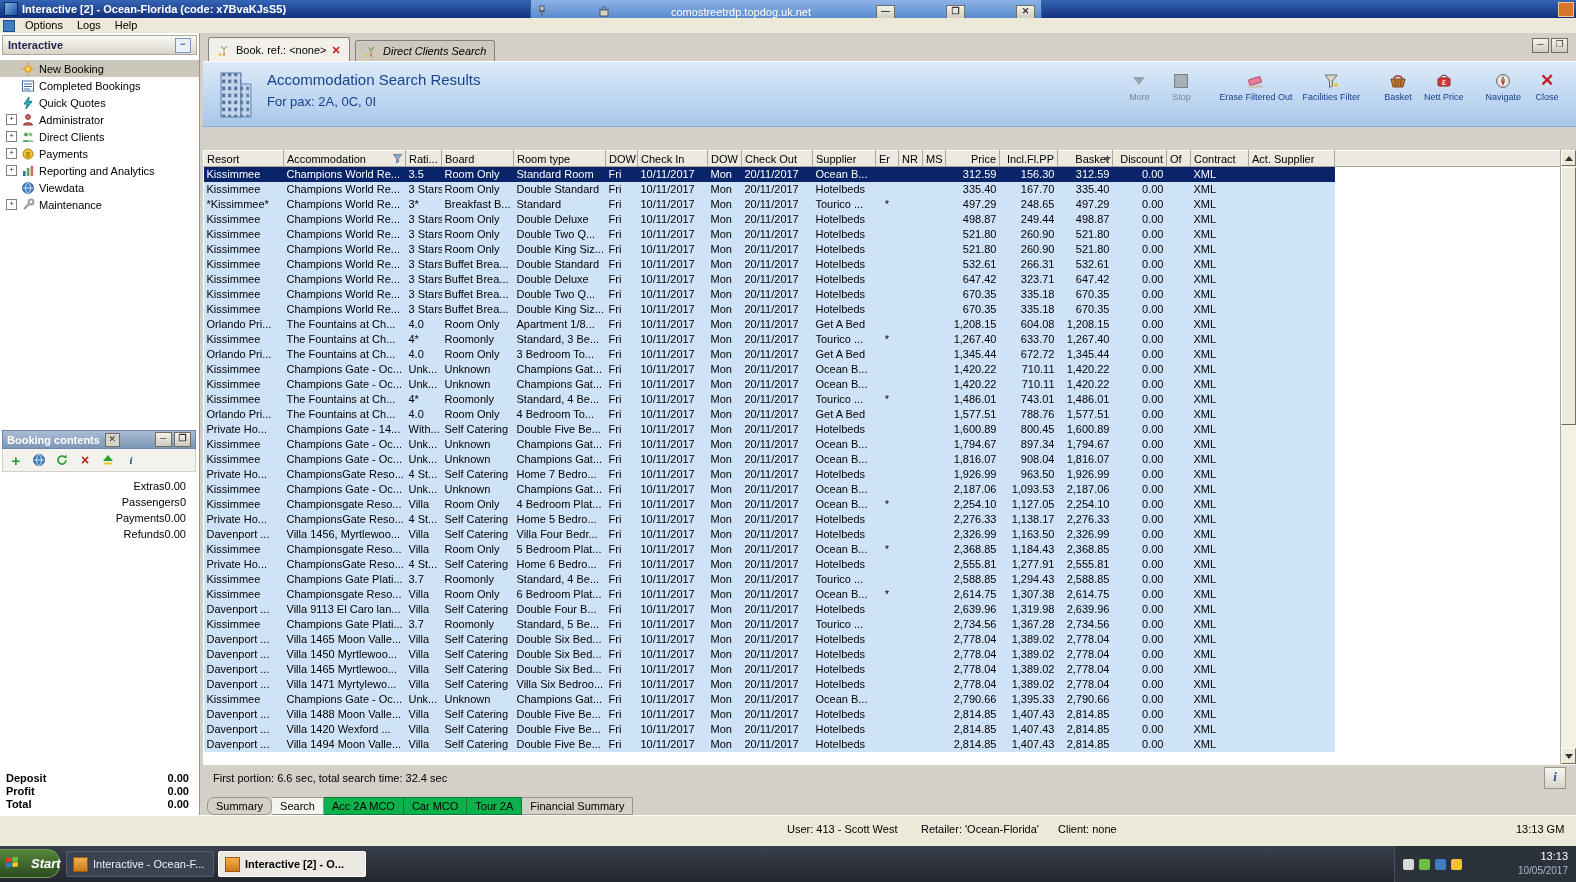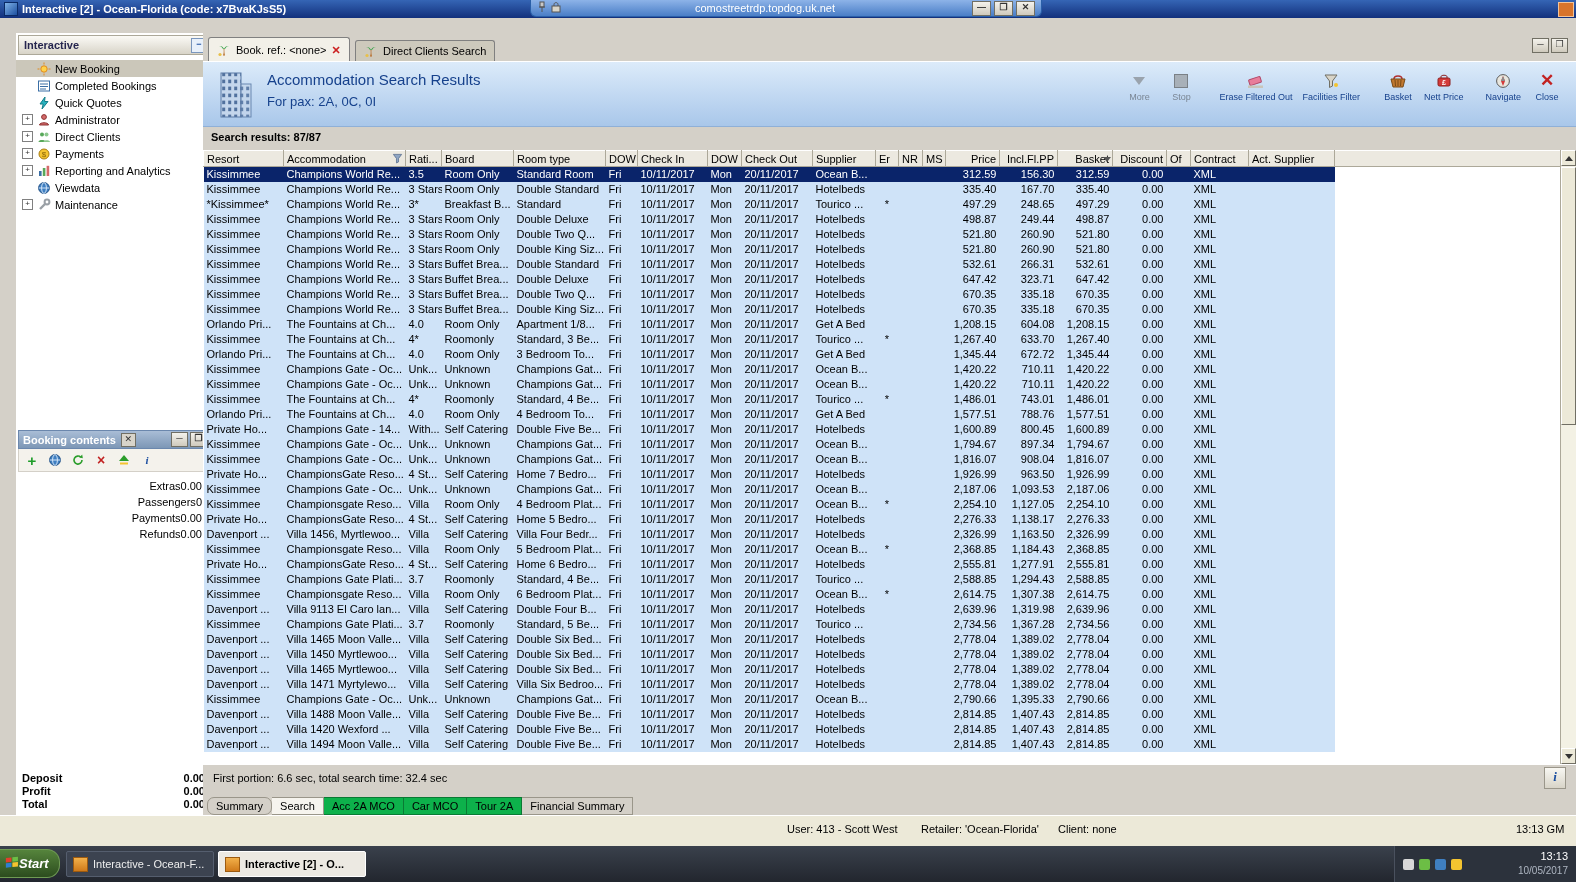--- a/index.html
+++ b/index.html
@@ -6,34 +6,34 @@
   .screen{position:relative;width:1576px;height:882px;overflow:hidden;background:#d4d0c8;
     font-family:"Liberation Sans",sans-serif;font-size:11px;color:#000;}
   
   .titlebar{position:absolute;left:0;top:0;width:100%;height:18px;
     background:linear-gradient(180deg,#3565b5,#12307c);color:#fff;display:flex;align-items:center;
     padding:0 4px;box-sizing:border-box;font-weight:bold;font-size:11px;}
   .app-icon{width:12px;height:12px;background:linear-gradient(135deg,#7fb2e8,#1c4fa0);border:1px solid #0a2a66;margin-right:4px;}
   .rdp-bar{position:absolute;left:530px;top:0;width:512px;height:17px;
     background:linear-gradient(180deg,#8db3e8,#4a7ec7);border:1px solid #2a5fa8;border-top:none;
     border-radius:0 0 6px 6px;display:flex;align-items:center;color:#fff;font-weight:normal;
-    padding:4px 6px;box-sizing:border-box;}
+    padding:12px 6px;box-sizing:border-box;gap:48px;}
   .rdp-title{flex:1;text-align:center;font-size:11px;}
   .rdp-btn{width:17px;height:13px;background:linear-gradient(180deg,#f4f2ec,#cfcabd);border:1px solid #716f64;
     margin-left:3px;font-size:9px;line-height:11px;text-align:center;color:#333;font-weight:bold;}
   .tb-close-frag{position:absolute;right:2px;top:2px;width:14px;height:13px;background:#d8742c;border:1px solid #f2c49a;}
   
   .menubar{position:absolute;left:0;top:18px;width:100%;height:15px;background:#ece9d8;
     border-bottom:1px solid #cfcabd;display:flex;align-items:center;}
   .menu-app-icon{width:10px;height:10px;background:#3f7fc1;border:1px solid #1d4e85;margin:0 3px;}
   .menu-item{padding:0 7px;height:15px;line-height:15px;}
   
   .workspace{position:absolute;left:0;top:33px;width:100%;height:782px;}
   
-  .sidebar{position:absolute;left:16px;top:0;width:200px;height:100%;background:#fff;border-right:1px solid #9a968a;box-sizing:border-box;}
+  .sidebar{position:absolute;left:0;top:0;width:200px;height:100%;background:#fff;border-right:1px solid #9a968a;box-sizing:border-box;}
   .panel-header{margin:2px;height:20px;background:linear-gradient(180deg,#fbfaf6,#d8d4c8);
     border:1px solid #aca899;display:flex;align-items:center;padding:0 5px;font-weight:bold;color:#26264f;box-sizing:border-box;}
   .panel-header .ph-btn{margin-left:auto;width:14px;height:13px;background:#e8f0fa;border:1px solid #7a96bd;
     font-size:9px;line-height:11px;text-align:center;color:#1c4fa0;}
   .tree{padding-top:3px;}
   .tree-item{height:17px;display:flex;align-items:center;gap:4px;padding-left:6px;cursor:default;}
   .tree-item.selected{background:#cbc7ba;}
   .expander{width:9px;height:9px;border:1px solid #808080;background:#fff;font-size:8px;line-height:7px;text-align:center;color:#333;flex:none;}
   .exp-spacer{width:11px;flex:none;}
   .tree-icon{width:14px;height:14px;flex:none;display:inline-flex;}
@@ -117,21 +117,21 @@
   .btab:first-child{border-left:1px solid #9a968a;border-radius:7px;}
   .btab.active{background:#f6f4ee;font-weight:normal;}
   .btab.green{background:#0db14b;border-color:#0a7a34;}
   
   .statusbar{position:absolute;left:0;top:815px;width:100%;height:31px;background:#ece9d8;border-top:1px solid #fff;box-sizing:border-box;}
   .sb-text{position:absolute;top:7px;}
   
   .taskbar{position:absolute;left:0;top:846px;width:100%;height:36px;background:linear-gradient(180deg,#3a414c,#22262e);}
   .start-btn{position:absolute;left:0;top:3px;height:29px;width:60px;
     background:linear-gradient(180deg,#55843c,#2c4c1e);border-radius:0 13px 13px 0;display:flex;align-items:center;
-    gap:0;padding:0 8px 0 5px;color:#fff;font-weight:bold;font-style:italic;font-size:13px;box-sizing:border-box;
+    gap:12px;padding:0 8px 0 5px;color:#fff;font-weight:bold;font-style:italic;font-size:13px;box-sizing:border-box;
     border:1px solid #6f9b54;border-left:none;}
   .task-btn{position:absolute;top:5px;height:26px;width:148px;display:flex;align-items:center;gap:5px;
     padding:0 6px;border-radius:2px;box-sizing:border-box;white-space:nowrap;overflow:hidden;}
   .task-1{left:66px;background:#3c4350;color:#eee;border:1px solid #555e6e;}
   .task-2{left:218px;background:#ece9e2;color:#000;border:1px solid #fff;font-weight:bold;}
   .task-icon{width:13px;height:13px;background:linear-gradient(180deg,#f2b04a,#d07a1a);border:1px solid #9c5a10;flex:none;}
   .tray{position:absolute;right:0;top:0;height:100%;width:182px;background:#2c323c;border-left:1px solid #4a515e;
     display:flex;align-items:center;gap:5px;padding:0 8px;box-sizing:border-box;color:#fff;}
   .tray-ico{width:11px;height:11px;border-radius:2px;flex:none;}
   .tray-time{margin-left:auto;text-align:right;font-size:11px;line-height:1.25;}
@@ -156,20 +156,26 @@
             <path d="M3 5V3.5C3 1 7 1 7 3.5V5" fill="none" stroke="#555"></path>
           </svg></span>
       <span class="rdp-title">comostreetrdp.topdog.uk.net</span>
       <span class="rdp-btn">—</span>
       <span class="rdp-btn">❐</span>
       <span class="rdp-btn">✕</span>
     </div>
     <span class="tb-close-frag"></span>
   </div>
 
+  <div class="menubar">
+    <span class="menu-app-icon"></span>
+    <span class="menu-item">Options</span>
+    <span class="menu-item">Logs</span>
+    <span class="menu-item">Help</span>
+  </div>
 
   <div class="workspace">
 
     <div class="sidebar">
       <div class="panel-header">
         <span>Interactive</span>
         <span class="ph-btn">−</span>
       </div>
       <div class="tree">
         <div class="tree-item selected">
@@ -351,21 +357,21 @@
               <svg viewBox="0 0 14 14">
                 <path d="M7 6C6 3.5 4 2.5 2 3c2 .2 3.4 1.4 4 3z" fill="#2e9e3f"></path>
                 <path d="M7 6c1-2.5 3-3.5 5-3-2 .2-3.4 1.4-4 3z" fill="#2e9e3f"></path>
                 <path d="M6.6 6c.3 2.5.2 4.6-.6 6.5h2C7.4 10.5 7.2 8 7.4 6z" fill="#b5651d"></path>
                 <circle cx="3" cy="11.5" r="1.6" fill="#e8c048"></circle>
               </svg>
             </span>
           <span>Book. ref.: &lt;none&gt;</span>
           <span class="tab-close">✕</span>
         </div>
-        <div class="doc-tab" style="left:152px;">
+        <div class="doc-tab" style="left:152px;font-style:italic;">
           <span class="tree-icon">
               <svg viewBox="0 0 14 14">
                 <path d="M7 6C6 3.5 4 2.5 2 3c2 .2 3.4 1.4 4 3z" fill="#2e9e3f"></path>
                 <path d="M7 6c1-2.5 3-3.5 5-3-2 .2-3.4 1.4-4 3z" fill="#2e9e3f"></path>
                 <path d="M6.6 6c.3 2.5.2 4.6-.6 6.5h2C7.4 10.5 7.2 8 7.4 6z" fill="#b5651d"></path>
                 <circle cx="3" cy="11.5" r="1.6" fill="#e8c048"></circle>
               </svg>
             </span>
           <span>Direct Clients Search</span>
         </div>
@@ -453,21 +459,20 @@
               </span>
             <span>Navigate</span>
           </div>
           <div class="tool">
             <span class="ticon close-x">✕</span>
             <span>Close</span>
           </div>
         </div>
       </div>
 
-      <div class="results-strip">Search results: 87/87</div>
 
       <div class="tablewrap">
         <table>
           <colgroup>
             <col style="width:80px">
               <col style="width:122px">
               <col style="width:36px">
               <col style="width:72px">
             <col style="width:92px">
               <col style="width:32px">

